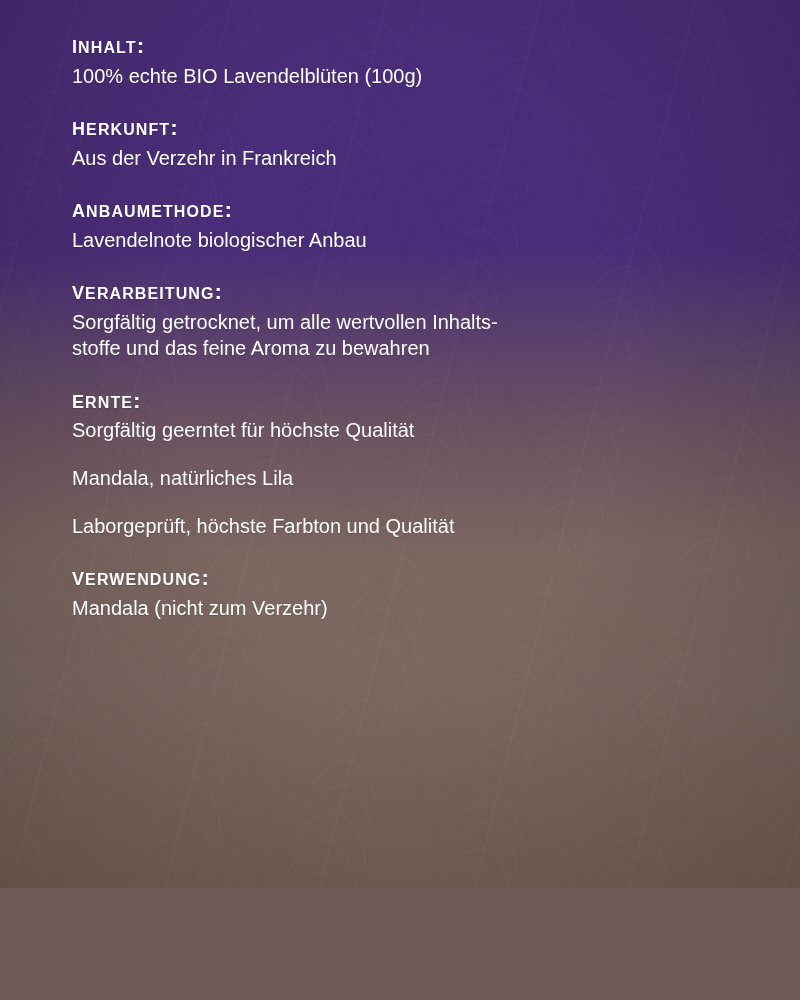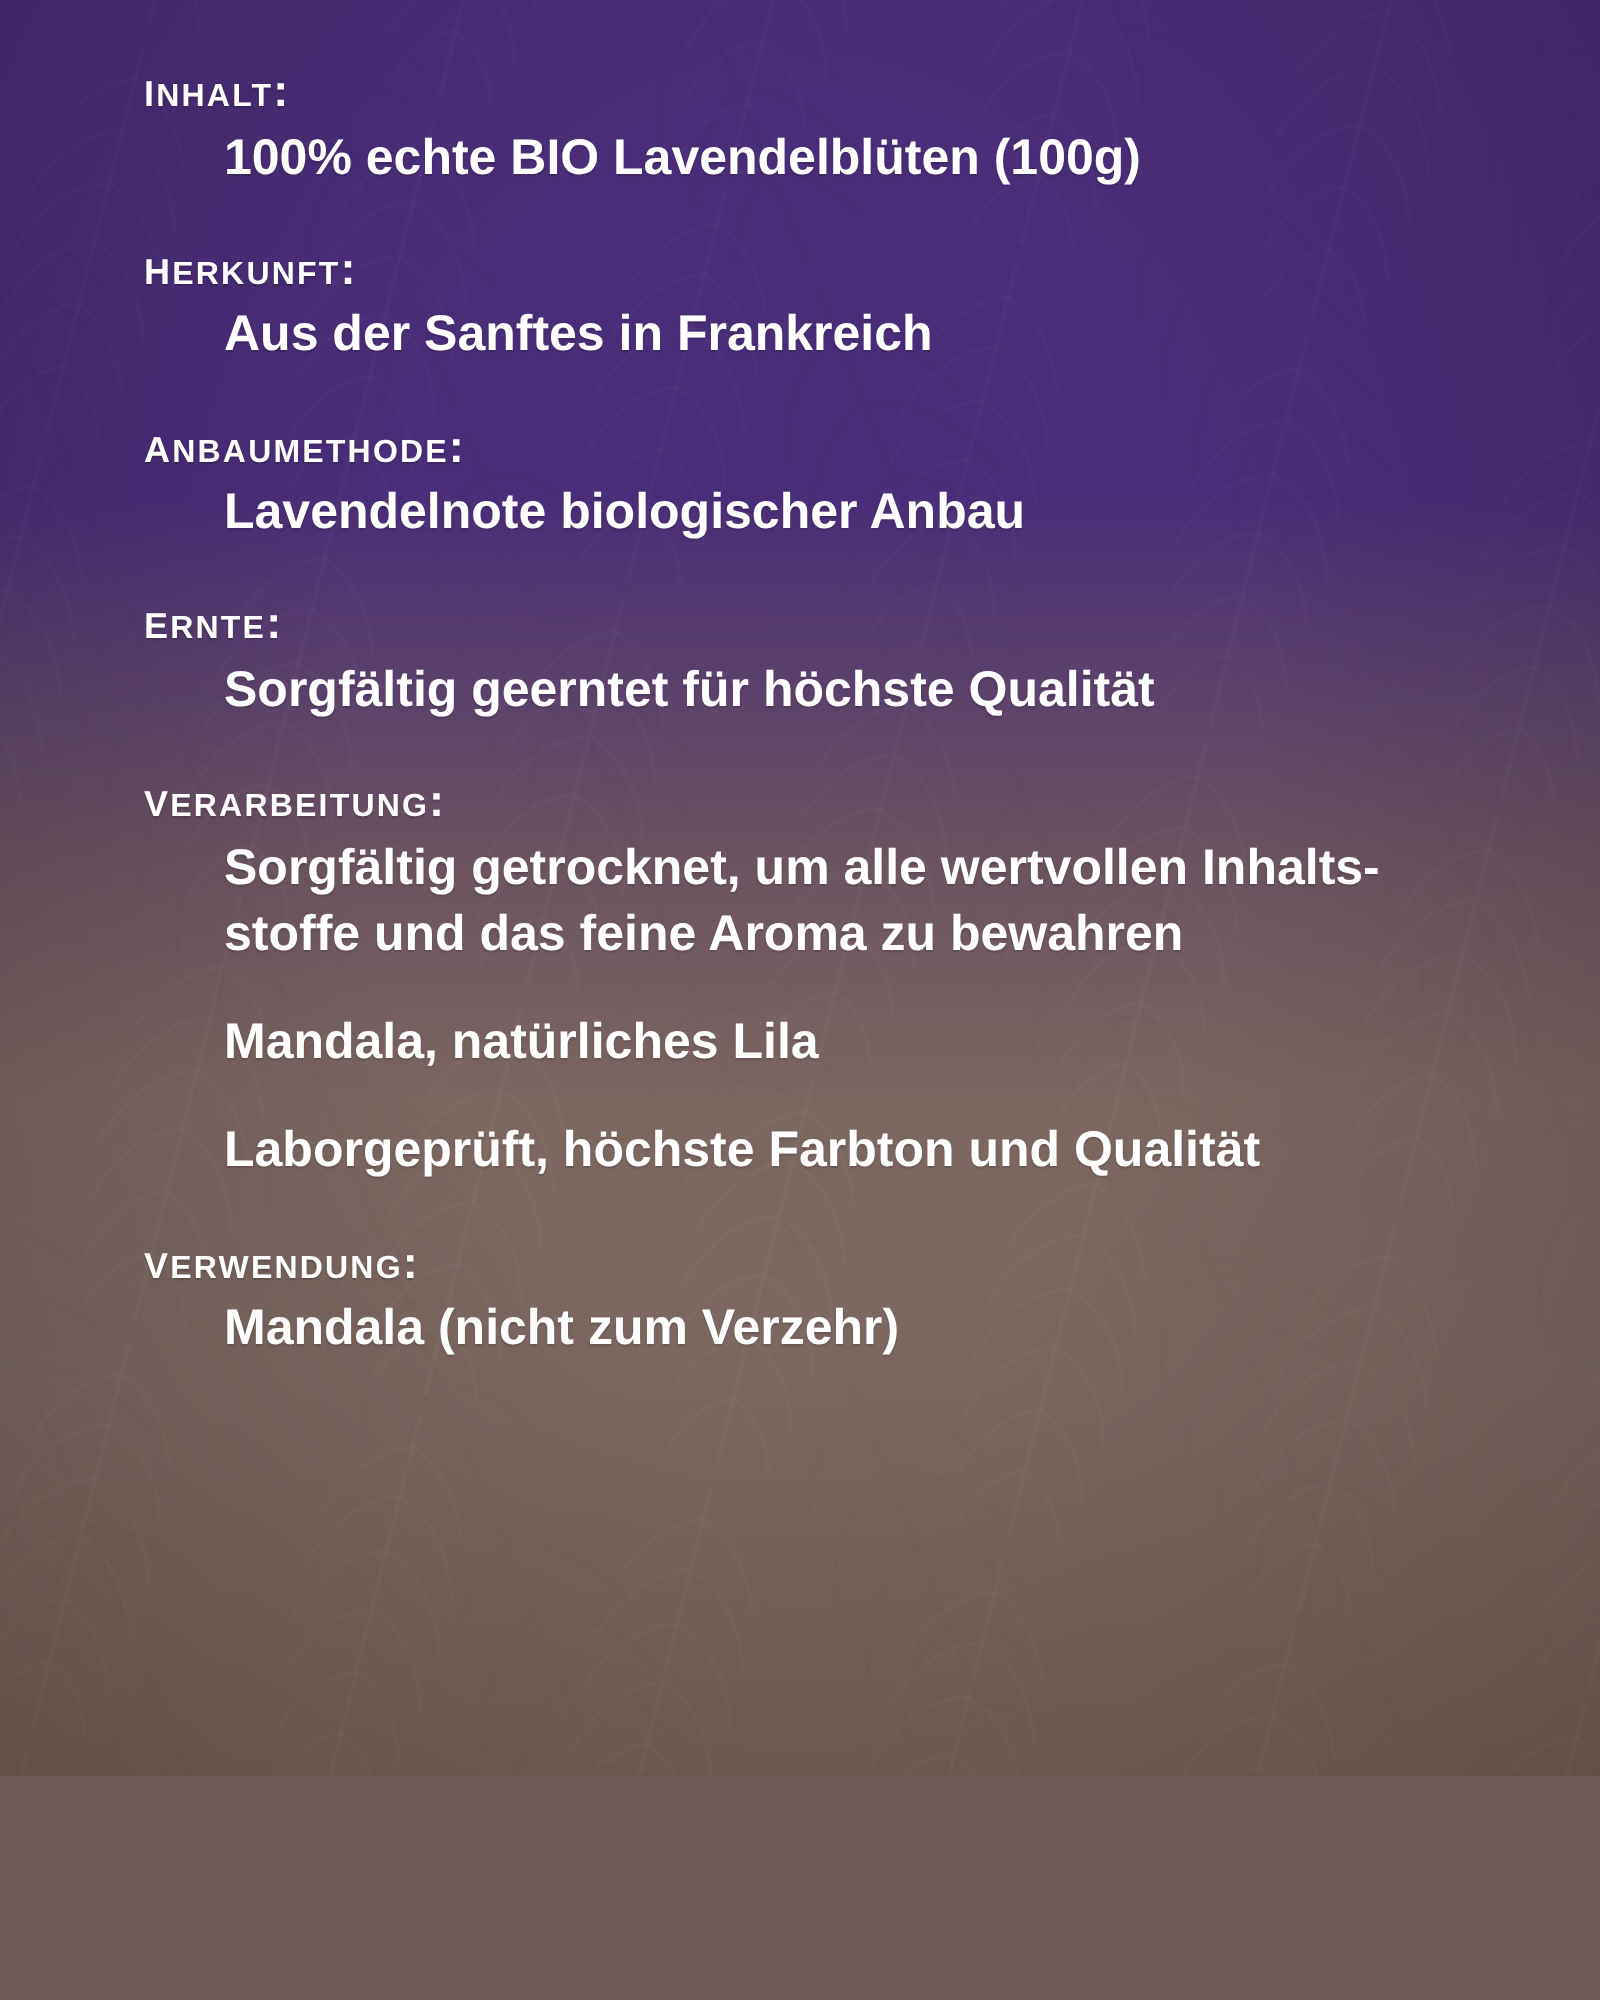--- a/index.html
+++ b/index.html
@@ -70,26 +70,25 @@
     line-height: 1.25;
     margin-bottom: 2px;
     text-shadow: 0 1px 1px rgba(0,0,0,0.18);
   }
   .label::first-letter {
     font-size: 26px;
   }
 
   .value {
     color: #ffffff;
-    font-size: 25px;
-    font-weight: 700;
+    font-size: 20px;
+    font-weight: 400;
     line-height: 1.33;
     white-space: pre-line;
     text-shadow: 0 1px 1px rgba(0,0,0,0.15);
-    margin-left: 40px;
   }
 </style>
 </head>
 <body>
 
 <div id="page">
 
   <svg id="texture" viewBox="0 0 800 1000" preserveAspectRatio="none" aria-hidden="true">
     <defs>
       <pattern id="frond" width="150" height="210" patternUnits="userSpaceOnUse" patternTransform="rotate(14)">
@@ -133,37 +132,37 @@
 
   <div id="content">
 
     <div class="block">
       <div class="label">Inhalt:</div>
       <div class="value">100% echte BIO Lavendelblüten (100g)</div>
     </div>
 
     <div class="block">
       <div class="label">Herkunft:</div>
-      <div class="value">Aus der Sanftes in Frankreich</div>
+      <div class="value">Aus der Verzehr in Frankreich</div>
     </div>
 
     <div class="block">
       <div class="label">Anbaumethode:</div>
       <div class="value">Lavendelnote biologischer Anbau</div>
     </div>
 
     <div class="block">
-      <div class="label">Ernte:</div>
-      <div class="value">Sorgfältig geerntet für höchste Qualität</div>
+      <div class="label">Verarbeitung:</div>
+      <div class="value">Sorgfältig getrocknet, um alle wertvollen Inhalts-
+stoffe und das feine Aroma zu bewahren</div>
     </div>
 
     <div class="block">
-      <div class="label">Verarbeitung:</div>
-      <div class="value">Sorgfältig getrocknet, um alle wertvollen Inhalts-
-stoffe und das feine Aroma zu bewahren</div>
+      <div class="label">Ernte:</div>
+      <div class="value">Sorgfältig geerntet für höchste Qualität</div>
     </div>
 
     <div class="block">
       <div class="value">Mandala, natürliches Lila</div>
     </div>
 
 
     <div class="block">
       <div class="value">Laborgeprüft, höchste Farbton und Qualität</div>
     </div>

